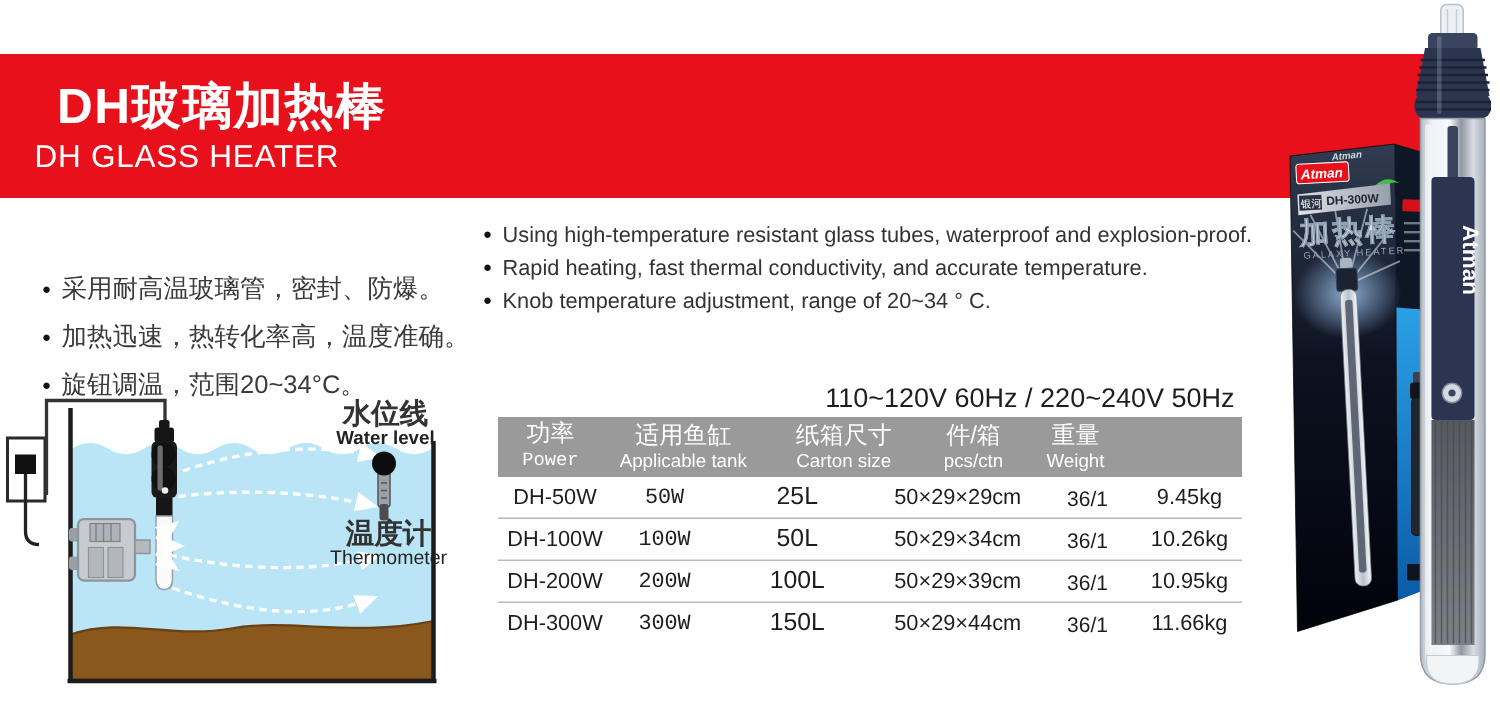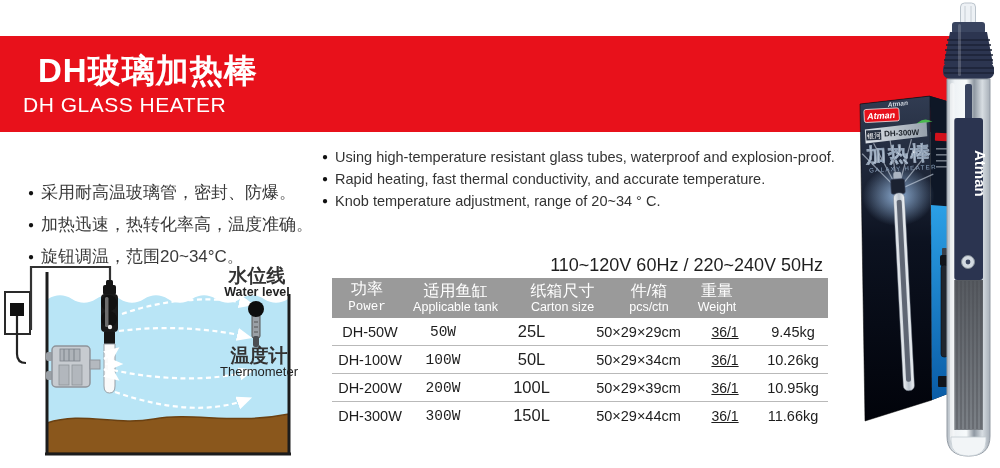--- a/index.html
+++ b/index.html
@@ -22,21 +22,21 @@
   .spec{position:absolute;left:332px;top:278px;width:496px;}
   .thead{display:flex;height:40px;background:#9a9a9a;color:#fff;}
   .th{display:flex;flex-direction:column;justify-content:center;align-items:center;line-height:1.2;}
   .th .cn{font-size:16px;}
   .th .en{font-size:12.5px;}
   .trow{display:flex;height:27px;align-items:center;color:#1d1d1d;}
   .trow + .trow{border-top:1.5px solid #b9b9b9;}
   .td{text-align:center;font-size:14.5px;}
   .c0{width:76px;}.c1{width:70px;font-family:Liberation Mono, monospace;}.c2{width:107px;}.c3{width:107px;}.c4{width:66px;}.c5{width:70px;justify-content:center;}
   .trow .c2{font-size:16.5px;}
-  .trow .c4{font-size:14px;text-decoration:underline;}
+  .trow .c4{font-size:14px;}
   .diagram{position:absolute;left:2px;top:242px;}
   .product{position:absolute;left:840px;top:0;}
   svg text{font-family:"Liberation Sans", sans-serif;}
 </style>
 </head>
 <body>
 
 <div class="stage">
 
   <div class="banner">

